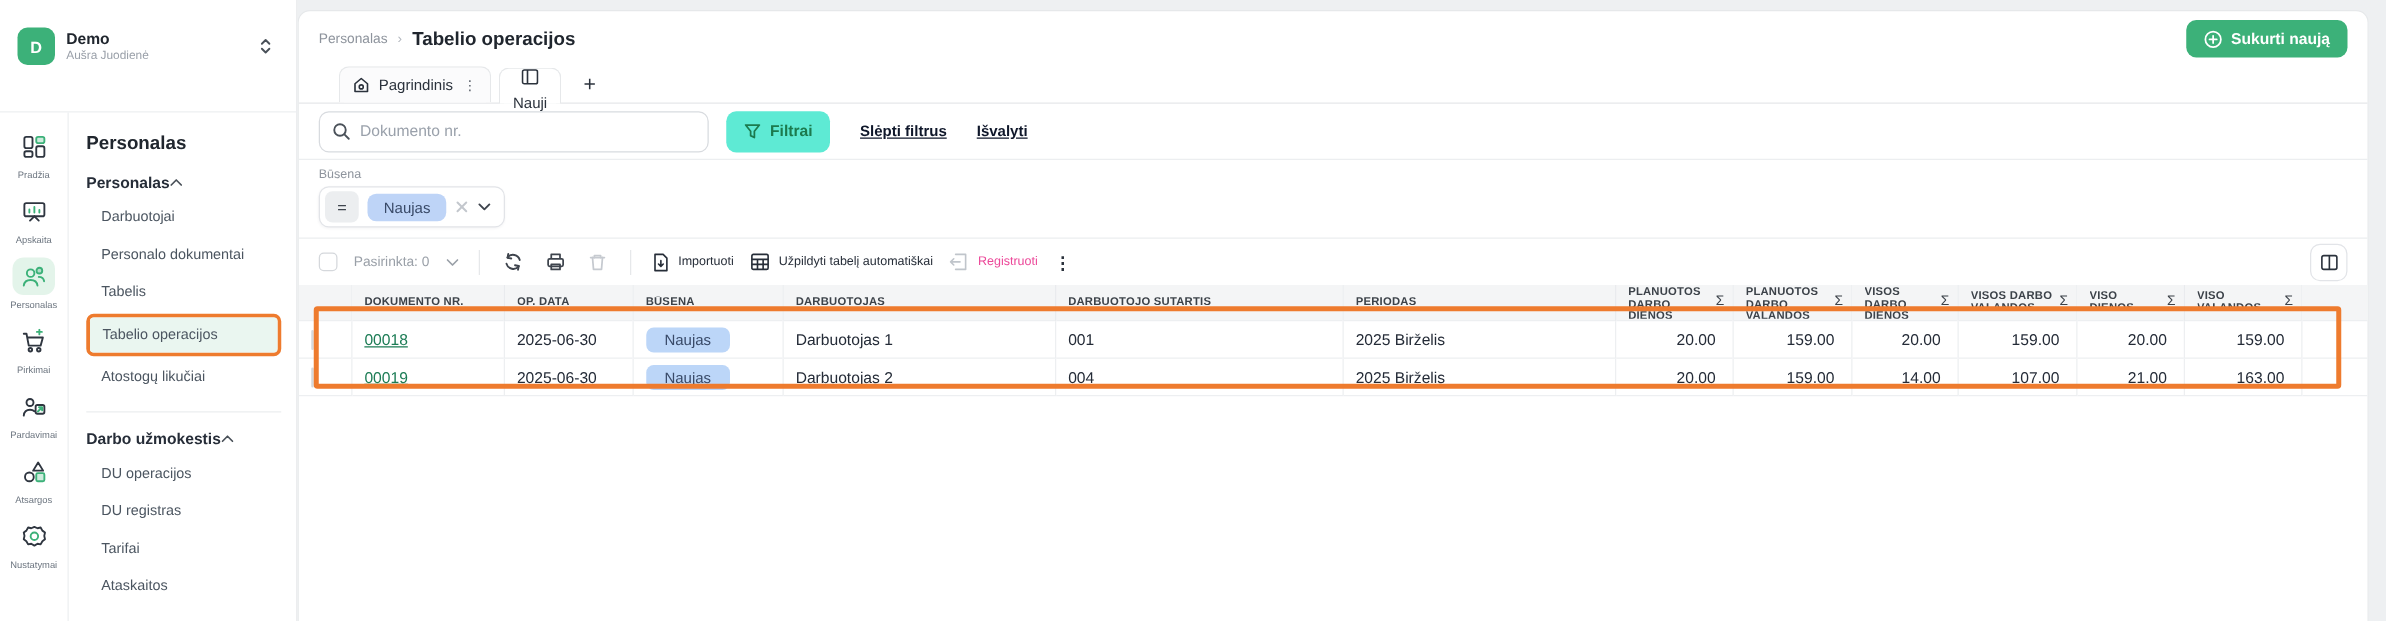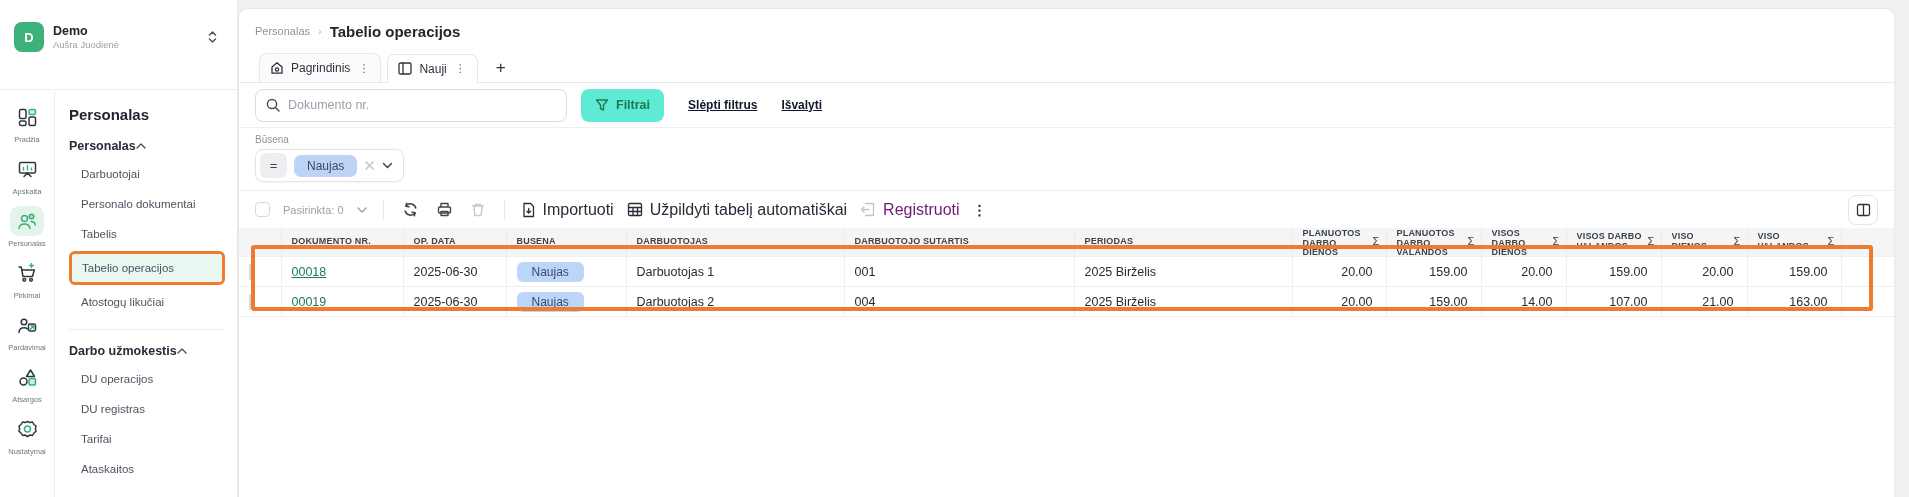--- a/index.html
+++ b/index.html
@@ -51,26 +51,26 @@
     background:#fff; border:1px solid #e6e8ea; border-bottom:none;
     border-radius:10px 10px 0 0; }
   .main-header { height:44px; display:flex; align-items:center; padding:0 16px; }
   .crumb-parent { font-size:11px; color:#8d939c; cursor:pointer; }
   .crumb-sep { font-size:11px; color:#b3b8bf; margin:0 8px; }
   .crumb-current { font-size:15px; font-weight:bold; color:#20262e; }
   .create-btn { margin-left:auto; height:30px; background:#3cb179; color:#fff; border:none;
     border-radius:8px; padding:0 14px; font-size:12.5px; font-weight:bold;
     display:flex; align-items:center; gap:7px; cursor:pointer; font-family:inherit; }
 
-  .tabbar { height:30px; display:flex; align-items:flex-end; padding-left:20px; gap:6px;
+  .tabbar { height:30px; display:flex; align-items:center; padding-left:32px; gap:6px;
     border-bottom:1px solid #e6e8ea; }
   .tab { height:29px; display:flex; align-items:center; gap:7px; padding:0 10px;
     border:1px solid #e6e8ea; border-bottom:none; border-radius:8px 8px 0 0;
     font-size:12px; color:#2b323c; background:#fbfbfc; cursor:pointer; }
-  .tab.active { background:#fff; margin-bottom:-1px; padding-bottom:1px; }
+  .tab.active { background:#fff; margin-bottom:-1px; padding-bottom:1px;flex-direction:column; }
   .tab-kebab { font-size:11px; color:#555c66; padding:0 1px; }
   .tab-add { height:29px; width:34px; border:none; background:transparent; font-size:17px;
     color:#2b323c; cursor:pointer; font-family:inherit; }
 
   .search-row { height:44px; display:flex; align-items:center; padding:0 16px; gap:14px; }
   .search-box { position:relative; width:312px; }
   .search-box input { width:100%; height:33px; border:1px solid #d8dbdf; border-radius:8px;
     padding:0 10px 0 32px; font-size:12.5px; color:#242b37; font-family:inherit; outline:none; }
   .search-box input::placeholder { color:#9aa1ab; }
   .search-box .mag { position:absolute; left:10px; top:8px; }
@@ -88,23 +88,23 @@
     border-radius:8px; padding:3px 10px 3px 4px; background:#fff; cursor:pointer;
     box-shadow:0 1px 2px rgba(20,30,40,.04); }
   .op-box { width:27px; height:25px; background:#eceef0; border-radius:6px; font-size:13px;
     color:#3e444d; display:flex; align-items:center; justify-content:center; cursor:pointer; }
   .chip { background:#bed4f7; border-radius:7px; padding:4px 13px; font-size:12px; color:#394a68; }
 
   .toolbar { height:37px; display:flex; align-items:center; padding:0 16px; gap:13px; }
   .cbox { width:15px; height:15px; border:1.5px solid #d5d8dc; border-radius:4px; background:#fff; cursor:pointer; flex:0 0 auto; }
   .sel-label { font-size:11px; color:#9aa0a8; }
   .vdiv { width:1px; height:20px; background:#e6e8ea; margin:0 3px; }
-  .tool-btn { display:flex; align-items:center; gap:7px; font-size:16px; color:#262d38;
+  .tool-btn { display:flex; align-items:center; gap:7px; font-size:10px; color:#262d38;
     background:none; border:none; cursor:pointer; font-family:inherit; }
-  .tool-btn.disabled { color:#701a75; cursor:default; }
+  .tool-btn.disabled { color:#ec4899; cursor:default; }
   .icon-btn { background:none; border:none; cursor:pointer; display:flex; align-items:center; padding:2px; }
   .kebab { font-size:14px; color:#2b323c; font-weight:bold; }
   .col-btn { margin-left:auto; width:30px; height:30px; border:1px solid #e2e4e8; border-radius:8px;
     background:#fff; cursor:pointer; display:flex; align-items:center; justify-content:center; }
 
   
   table { width:100%; border-collapse:collapse; table-layout:fixed; }
   col.c0{width:42px} col.c1{width:122px} col.c2{width:103px} col.c3{width:120px}
   col.c4{width:218px} col.c5{width:230px} col.c6{width:218px}
   col.c7{width:94px} col.c8{width:95px} col.c9{width:85px} col.c10{width:95px}
@@ -275,20 +275,29 @@
       </div>
     </div>
   </aside>
 
   <main class="main">
 
     <div class="main-header">
       <span class="crumb-parent">Personalas</span>
       <span class="crumb-sep">›</span>
       <span class="crumb-current">Tabelio operacijos</span>
+      <button class="create-btn">
+        <span>
+          <svg width="15" height="15" viewBox="0 0 15 15" fill="none" stroke="#fff" stroke-width="1.4" stroke-linecap="round">
+              <circle cx="7.5" cy="7.5" r="6.2"></circle>
+              <path d="M7.5 4.6 V10.4 M4.6 7.5 H10.4"></path>
+            </svg>
+        </span>
+        <span>Sukurti naują</span>
+      </button>
     </div>
 
     <div class="tabbar" id="tabbar">
         <div class="tab">
           <span>
             <svg width="14" height="14" viewBox="0 0 14 14" fill="none" stroke="#2b323c" stroke-width="1.3" stroke-linejoin="round">
               <path d="M2 6 L7 1.8 L12 6 V12.2 H2 Z"></path>
               <circle cx="7" cy="8.5" r="1.6"></circle>
             </svg>
           </span>

